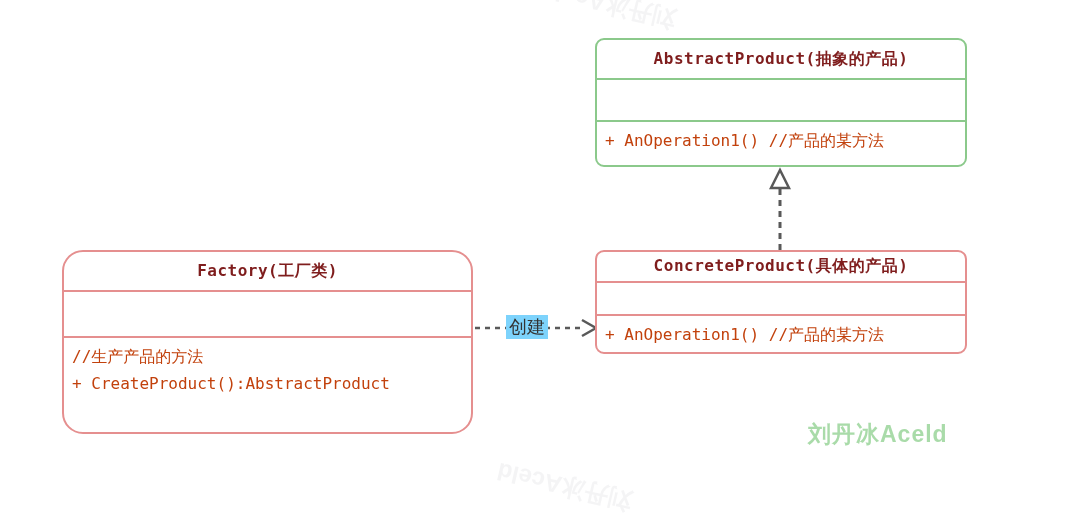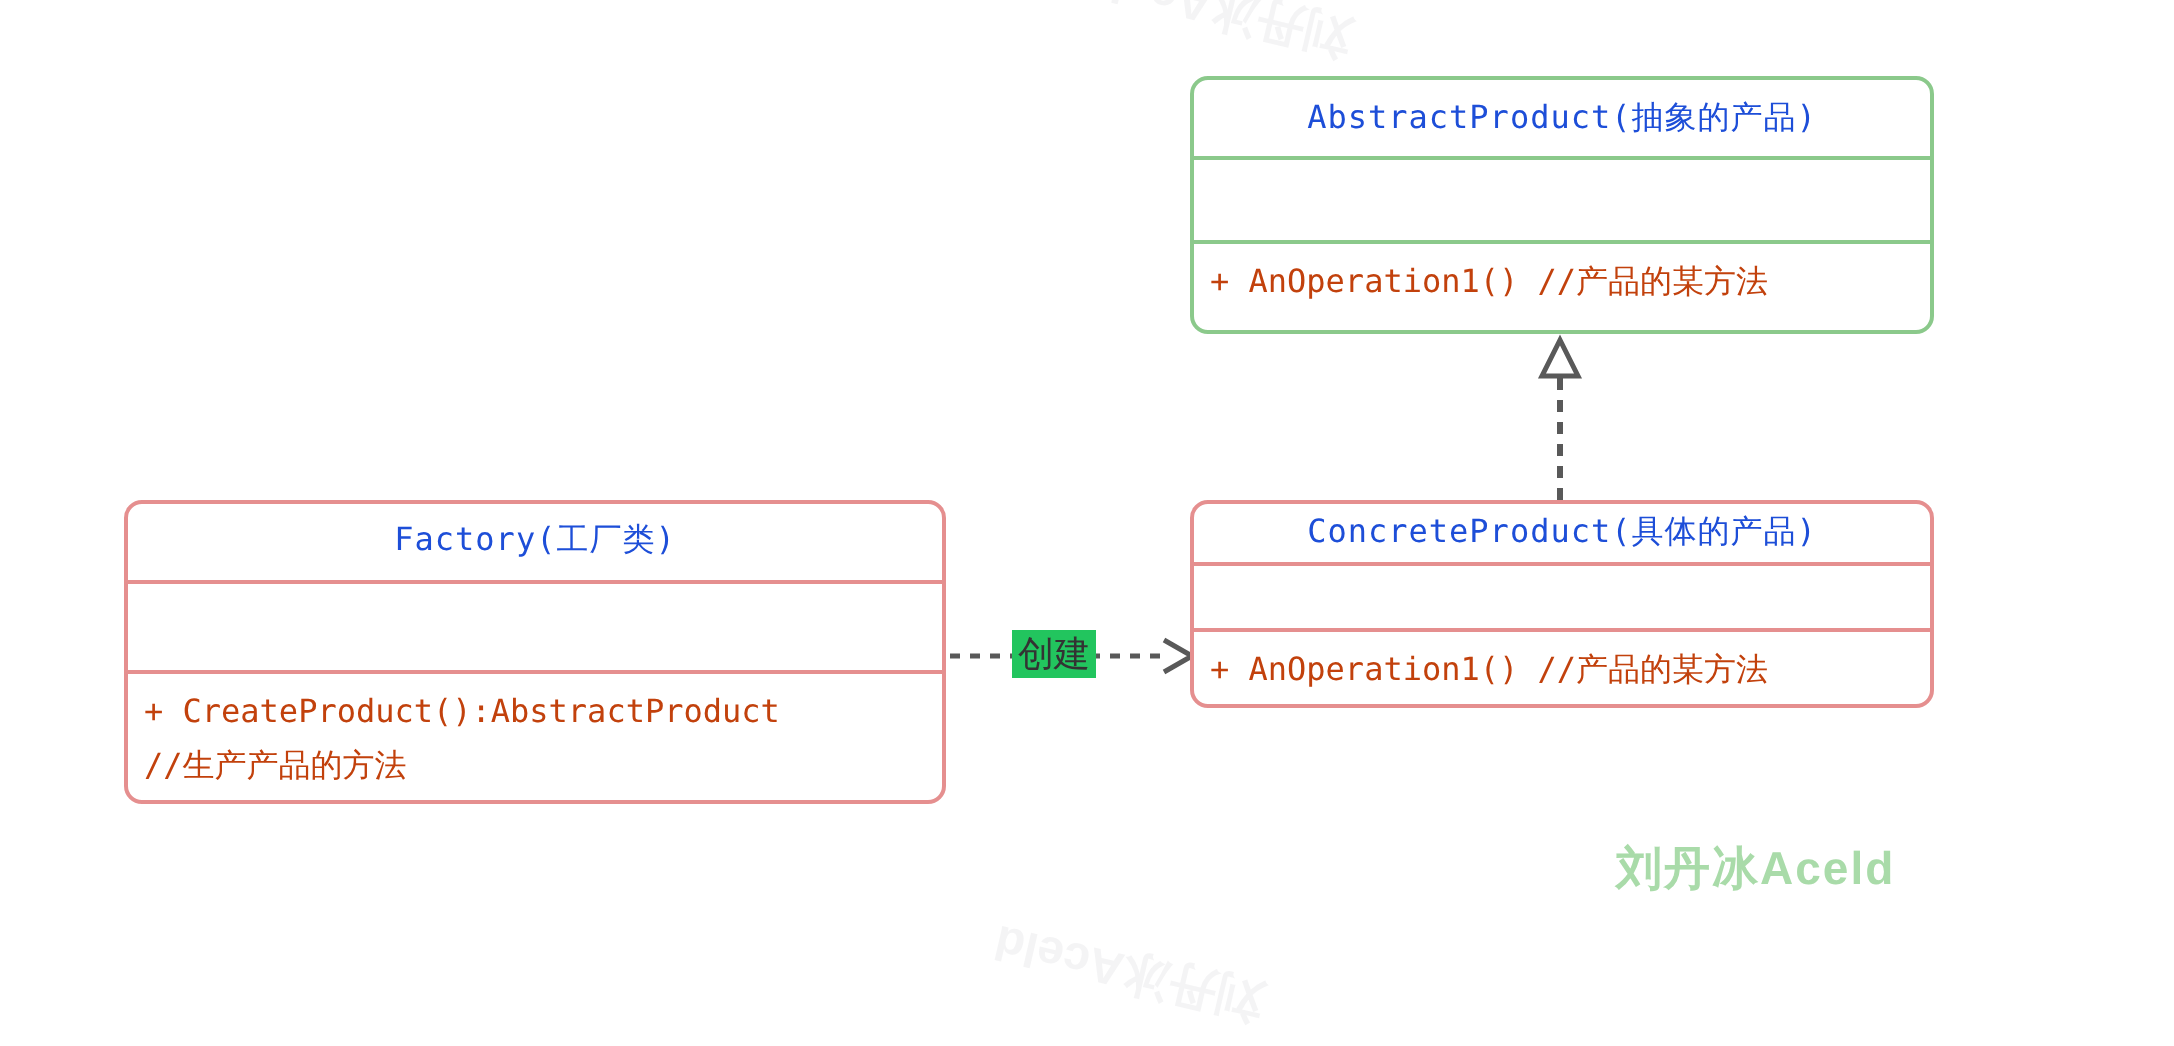--- a/index.html
+++ b/index.html
@@ -33,62 +33,62 @@
   .class-box.red .cb-title,
   .class-box.red .cb-attrs { border-color: #E58F8F; }
 
   .cb-title {
     box-sizing: border-box;
     height: 40px;
     border-bottom: 2px solid;
     display: flex;
     align-items: center;
     justify-content: center;
-    font-weight: normal;
+    font-weight: bold;
     font-size: 16px;
-    color: #1d4ed8;
+    color: #7f1d1d;
     letter-spacing: 0.5px;
   }
   .cb-attrs {
     box-sizing: border-box;
     border-bottom: 2px solid;
   }
   .cb-methods {
     box-sizing: border-box;
     flex: 1;
     padding: 5px 6px 4px 8px;
     font-size: 16px;
     color: #c2410c;
     line-height: 27px;
     white-space: nowrap;
   }
 
   #box-abstract { left: 595px; top: 38px;  width: 372px; height: 129px; }
   #box-abstract .cb-attrs { height: 42px; }
 
-  #box-factory  { left: 62px;  top: 250px; width: 411px; height: 152px; }
+  #box-factory  { left: 62px;  top: 250px; width: 411px; height: 184px; border-radius: 21px; }
   #box-factory .cb-attrs { height: 46px; }
 
   #box-concrete { left: 595px; top: 250px; width: 372px; height: 104px; }
   #box-concrete .cb-attrs { height: 42px; }
 
   
   .arrows {
     position: absolute;
     left: 0;
     top: 0;
     pointer-events: none;
   }
 
   .create-label {
     position: absolute;
     left: 506px;
     top: 315px;
     padding: 0 3px;
-    background: #22c55e;
+    background: #7dd3fc;
     font-family: "Liberation Sans", "DejaVu Sans", sans-serif;
     font-size: 18px;
     color: #333333;
     font-weight: 500;
   }
 
   
   .author-watermark {
     position: absolute;
     left: 808px;
@@ -142,22 +142,22 @@
     <div class="cb-attrs"></div>
     <div class="cb-methods">
       <div>+ AnOperation1() //产品的某方法</div>
     </div>
   </div>
 
   <div class="class-box red" id="box-factory">
     <div class="cb-title">Factory(工厂类)</div>
     <div class="cb-attrs"></div>
     <div class="cb-methods">
+      <div>//生产产品的方法</div>
       <div>+ CreateProduct():AbstractProduct</div>
-      <div>//生产产品的方法</div>
     </div>
   </div>
 
   <div class="class-box red" id="box-concrete">
     <div class="cb-title">ConcreteProduct(具体的产品)</div>
     <div class="cb-attrs"></div>
     <div class="cb-methods">
       <div>+ AnOperation1() //产品的某方法</div>
     </div>
   </div>

